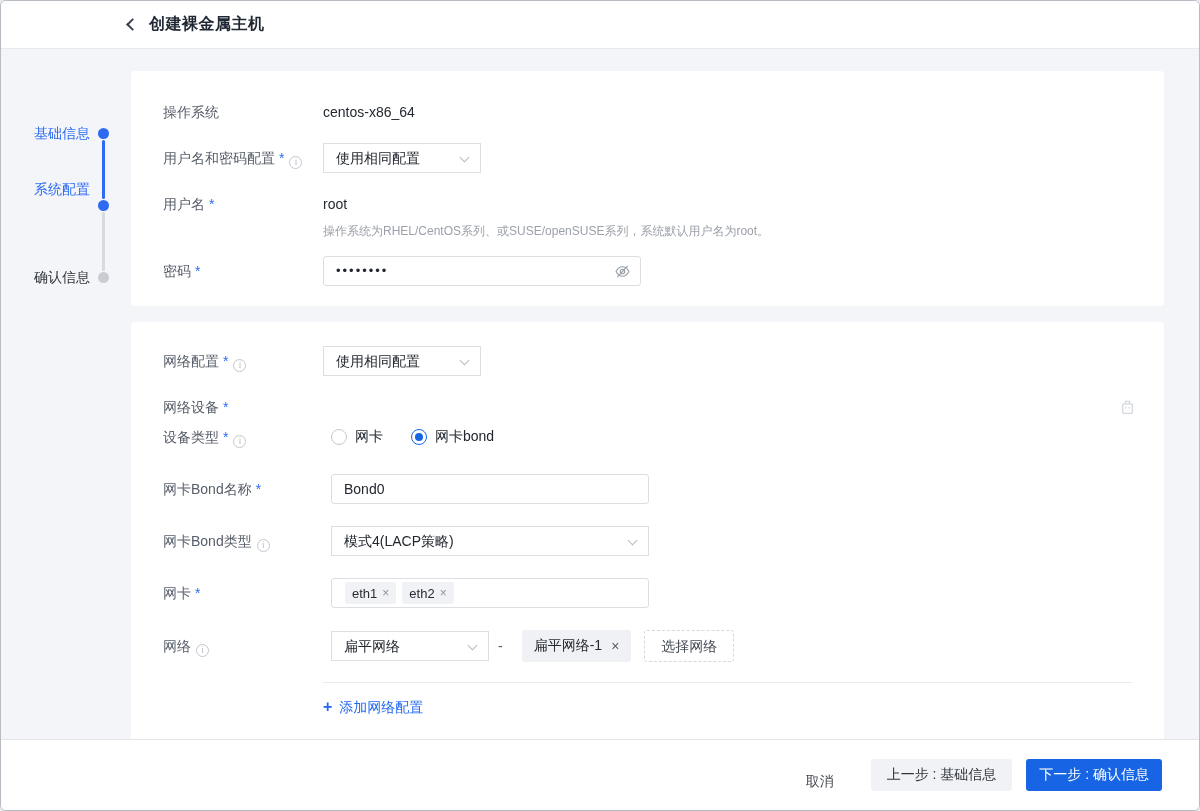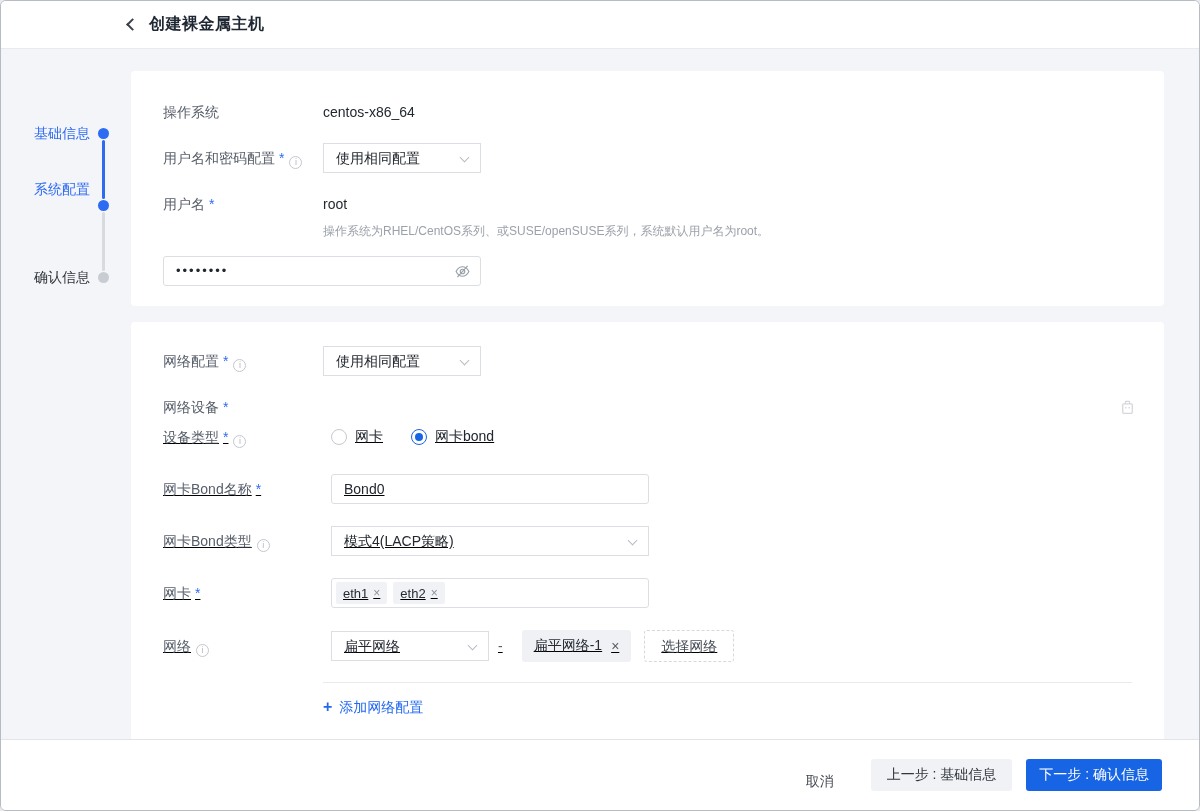--- a/index.html
+++ b/index.html
@@ -75,42 +75,42 @@
     font-size:14px; color:#23282f; line-height:28px; padding:0 12px;
   }
   .pwd-input {
     position:relative; width:318px; height:30px; border:1px solid #dcdee3; border-radius:3px; background:#fff;
     font-size:13px; color:#23282f; line-height:28px; padding:0 34px 0 12px; letter-spacing:2px;
   }
   .eye-btn { position:absolute; right:9px; top:6px; cursor:pointer; line-height:0; }
 
   .multiselect {
     width:318px; height:30px; border:1px solid #dcdee3; border-radius:3px; background:#fff;
-    display:flex; align-items:center; padding:0 4px; gap:6px;
+    display:flex; align-items:center; padding:0 13px; gap:6px;
   }
   .tag-sm {
     display:inline-flex; align-items:center; height:22px; background:#f1f2f6; border-radius:2px;
     padding:0 7px; font-size:13px; color:#262b33; gap:5px;
   }
   .tag-close { color:#8d929b; font-size:12px; cursor:pointer; line-height:1; }
 
   .net-row { display:flex; align-items:center; }
   .range-dash { margin:0 10px 0 9px; color:#575e69; font-size:14px; }
   .tag-lg {
     display:inline-flex; align-items:center; height:32px; background:#f0f1f5; border-radius:3px;
     padding:0 12px; font-size:14px; color:#262b33; gap:9px; margin-left:9px;
   }
   .tag-lg .tag-close { font-size:14px; color:#555b66; }
   .dashed-btn {
     margin-left:13px; height:32px; background:#fff; border:1px dashed #d5d8dd; border-radius:3px;
     padding:0 16px; font-size:14px; color:#464c55; line-height:30px; cursor:pointer; white-space:nowrap;
   }
 
   
-  .sub-row { display:flex; margin-bottom:22px;text-decoration:underline; }
+  .sub-row { display:flex; margin-bottom:22px; }
   .sub-label { flex:none; width:168px; font-size:14px; color:#575e69; line-height:30px; white-space:nowrap; }
   .radio-group { display:flex; align-items:center; height:30px; gap:28px; }
   .radio-item { display:flex; align-items:center; gap:8px; cursor:pointer; }
   .radio-circ { width:16px; height:16px; border-radius:50%; background:#fff; border:1px solid #c5c9d0; position:relative; }
   .radio-circ.checked { border-color:#1765e5; }
   .radio-circ.checked::after {
     content:""; position:absolute; left:3px; top:3px; width:8px; height:8px; border-radius:50%; background:#1765e5;
   }
   .radio-label { font-size:14px; color:#20262e; }
   .trash-btn { position:absolute; right:28px; top:77px; line-height:0; cursor:pointer; }
@@ -185,20 +185,23 @@
           <div class="flabel">
             <span>用户名</span><span class="req">*</span>
           </div>
           <div class="fcontrol">
             <div class="value-text">root</div>
             <div class="hint-text">操作系统为RHEL/CentOS系列、或SUSE/openSUSE系列，系统默认用户名为root。</div>
           </div>
         </div>
 
         <div class="form-row">
+          <div class="flabel">
+            <span>密码</span><span class="req">*</span>
+          </div>
           <div class="fcontrol">
             <div class="pwd-input">
               <span>••••••••</span>
               <span class="eye-btn">
                 <svg width="17" height="17" viewBox="0 0 16 16" fill="none">
                   <path d="M2 8 C3.5 5 5.5 3.5 8 3.5 C10.5 3.5 12.5 5 14 8 C12.5 11 10.5 12.5 8 12.5 C5.5 12.5 3.5 11 2 8 Z" stroke="#9aa0a8" stroke-width="1.1"></path>
                   <circle cx="8" cy="8" r="2.1" stroke="#9aa0a8" stroke-width="1.1"></circle>
                   <line x1="3.2" y1="13.2" x2="12.8" y2="2.8" stroke="#9aa0a8" stroke-width="1.1"></line>
                 </svg>
               </span>

